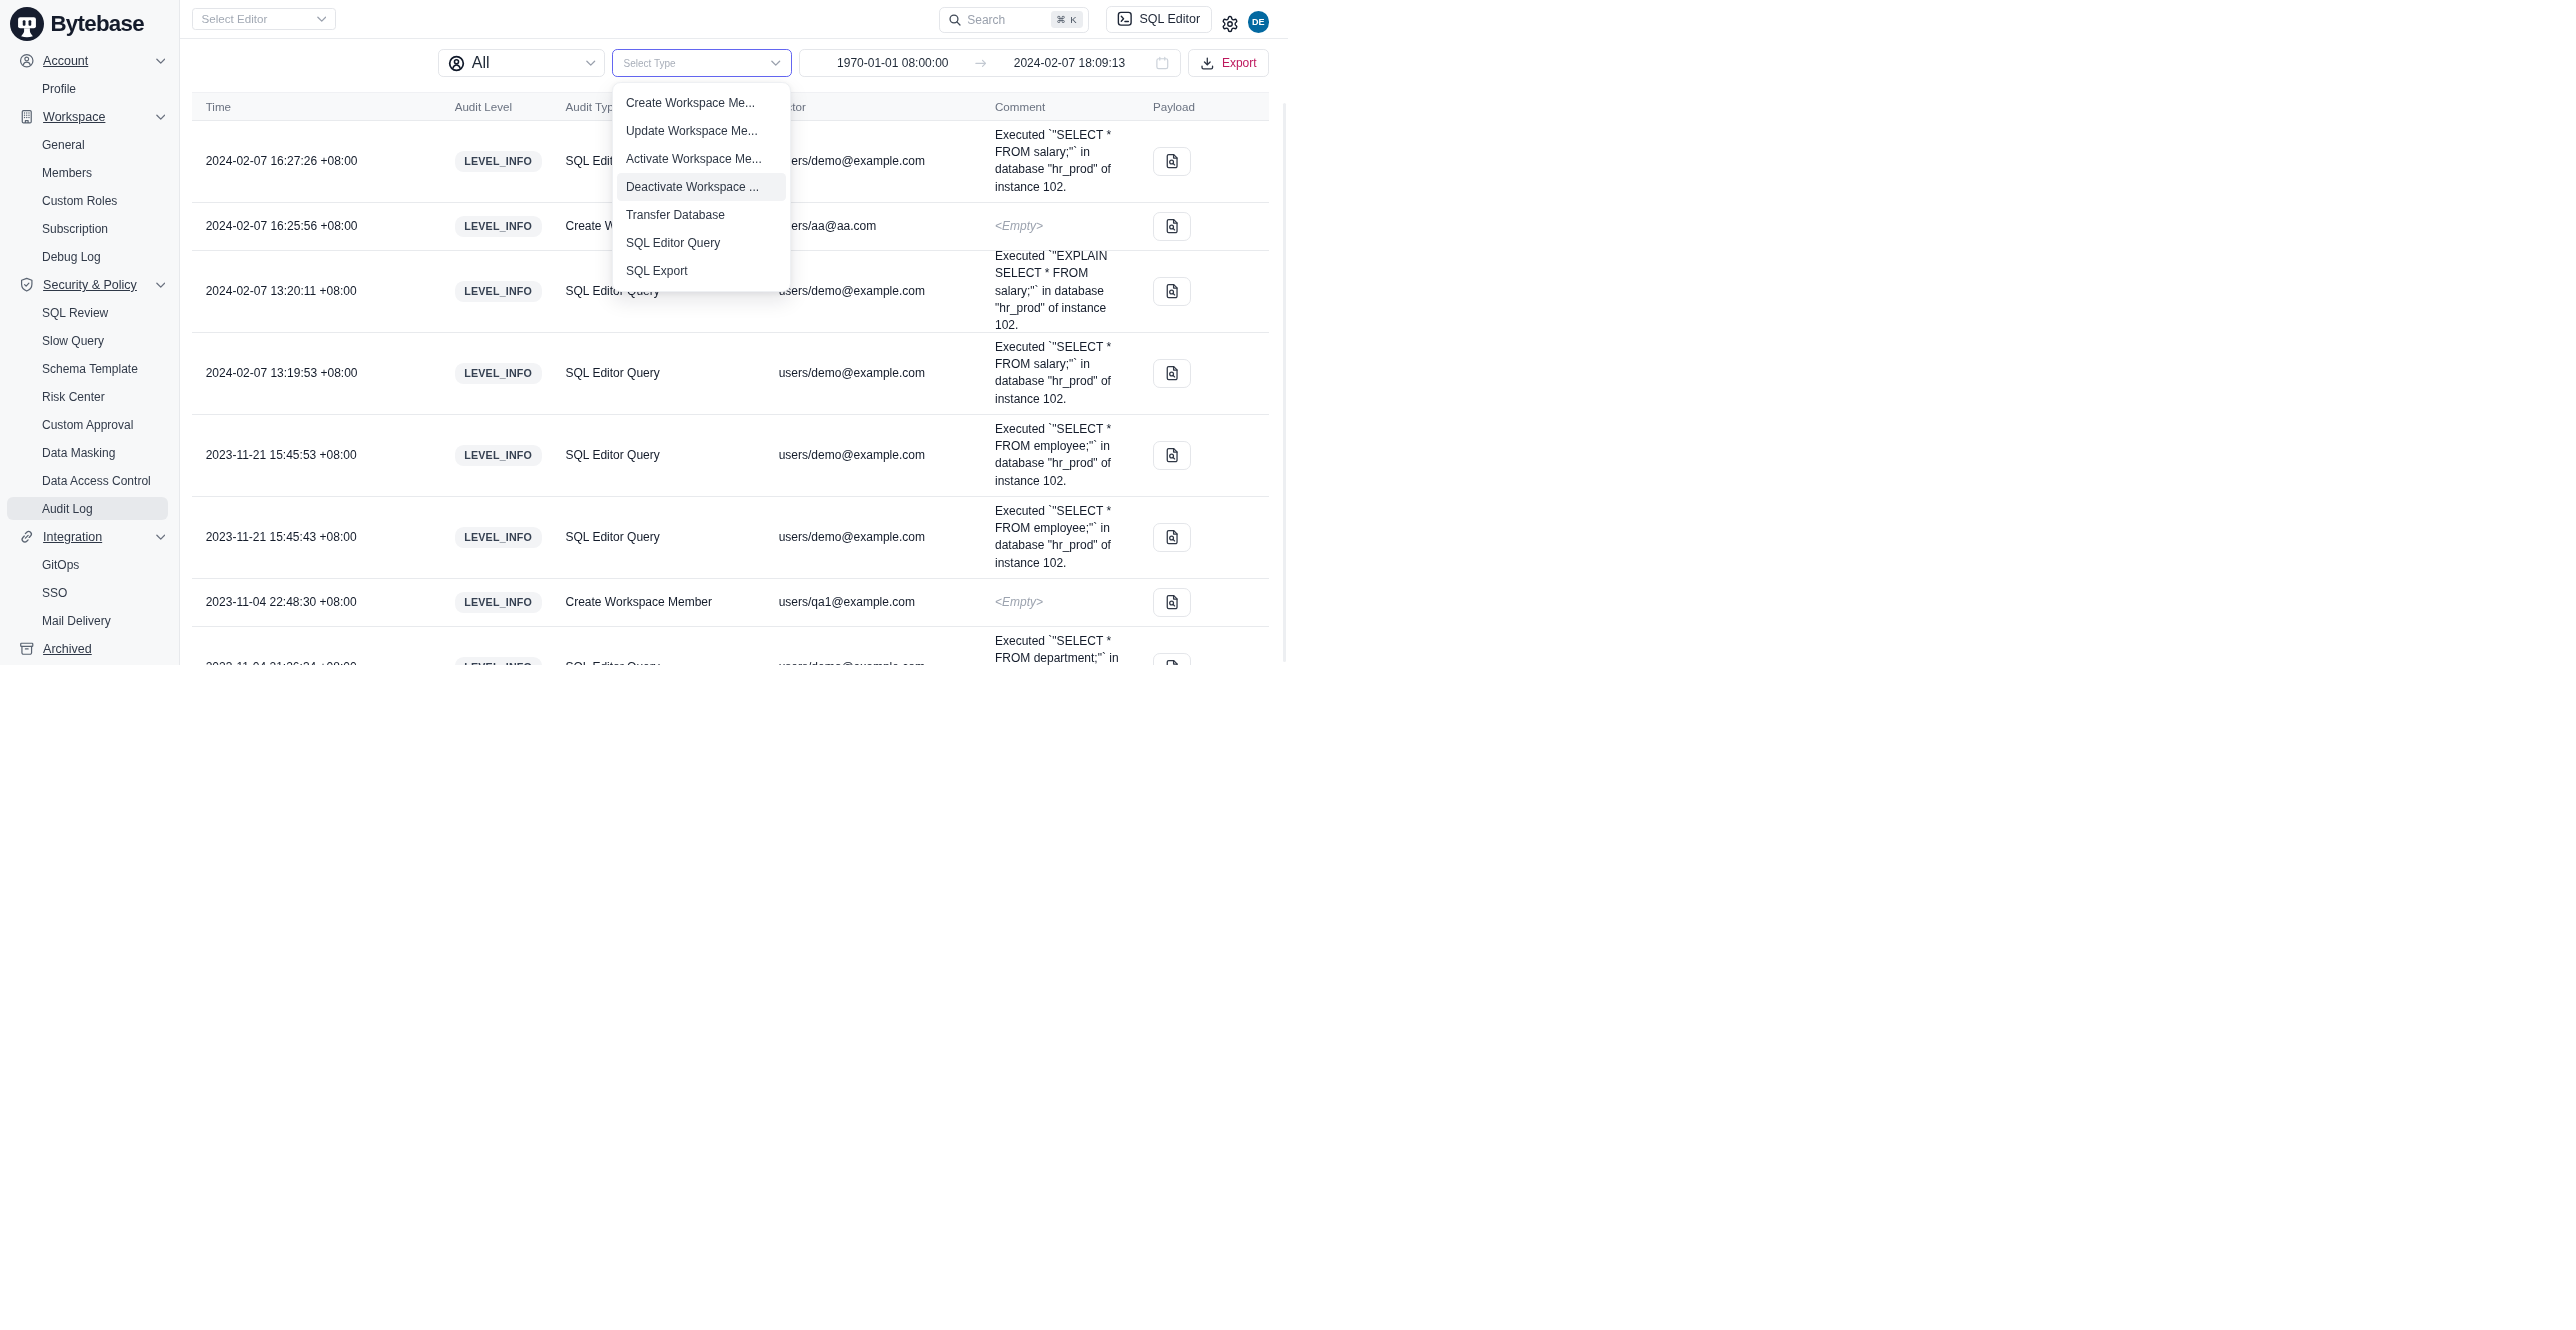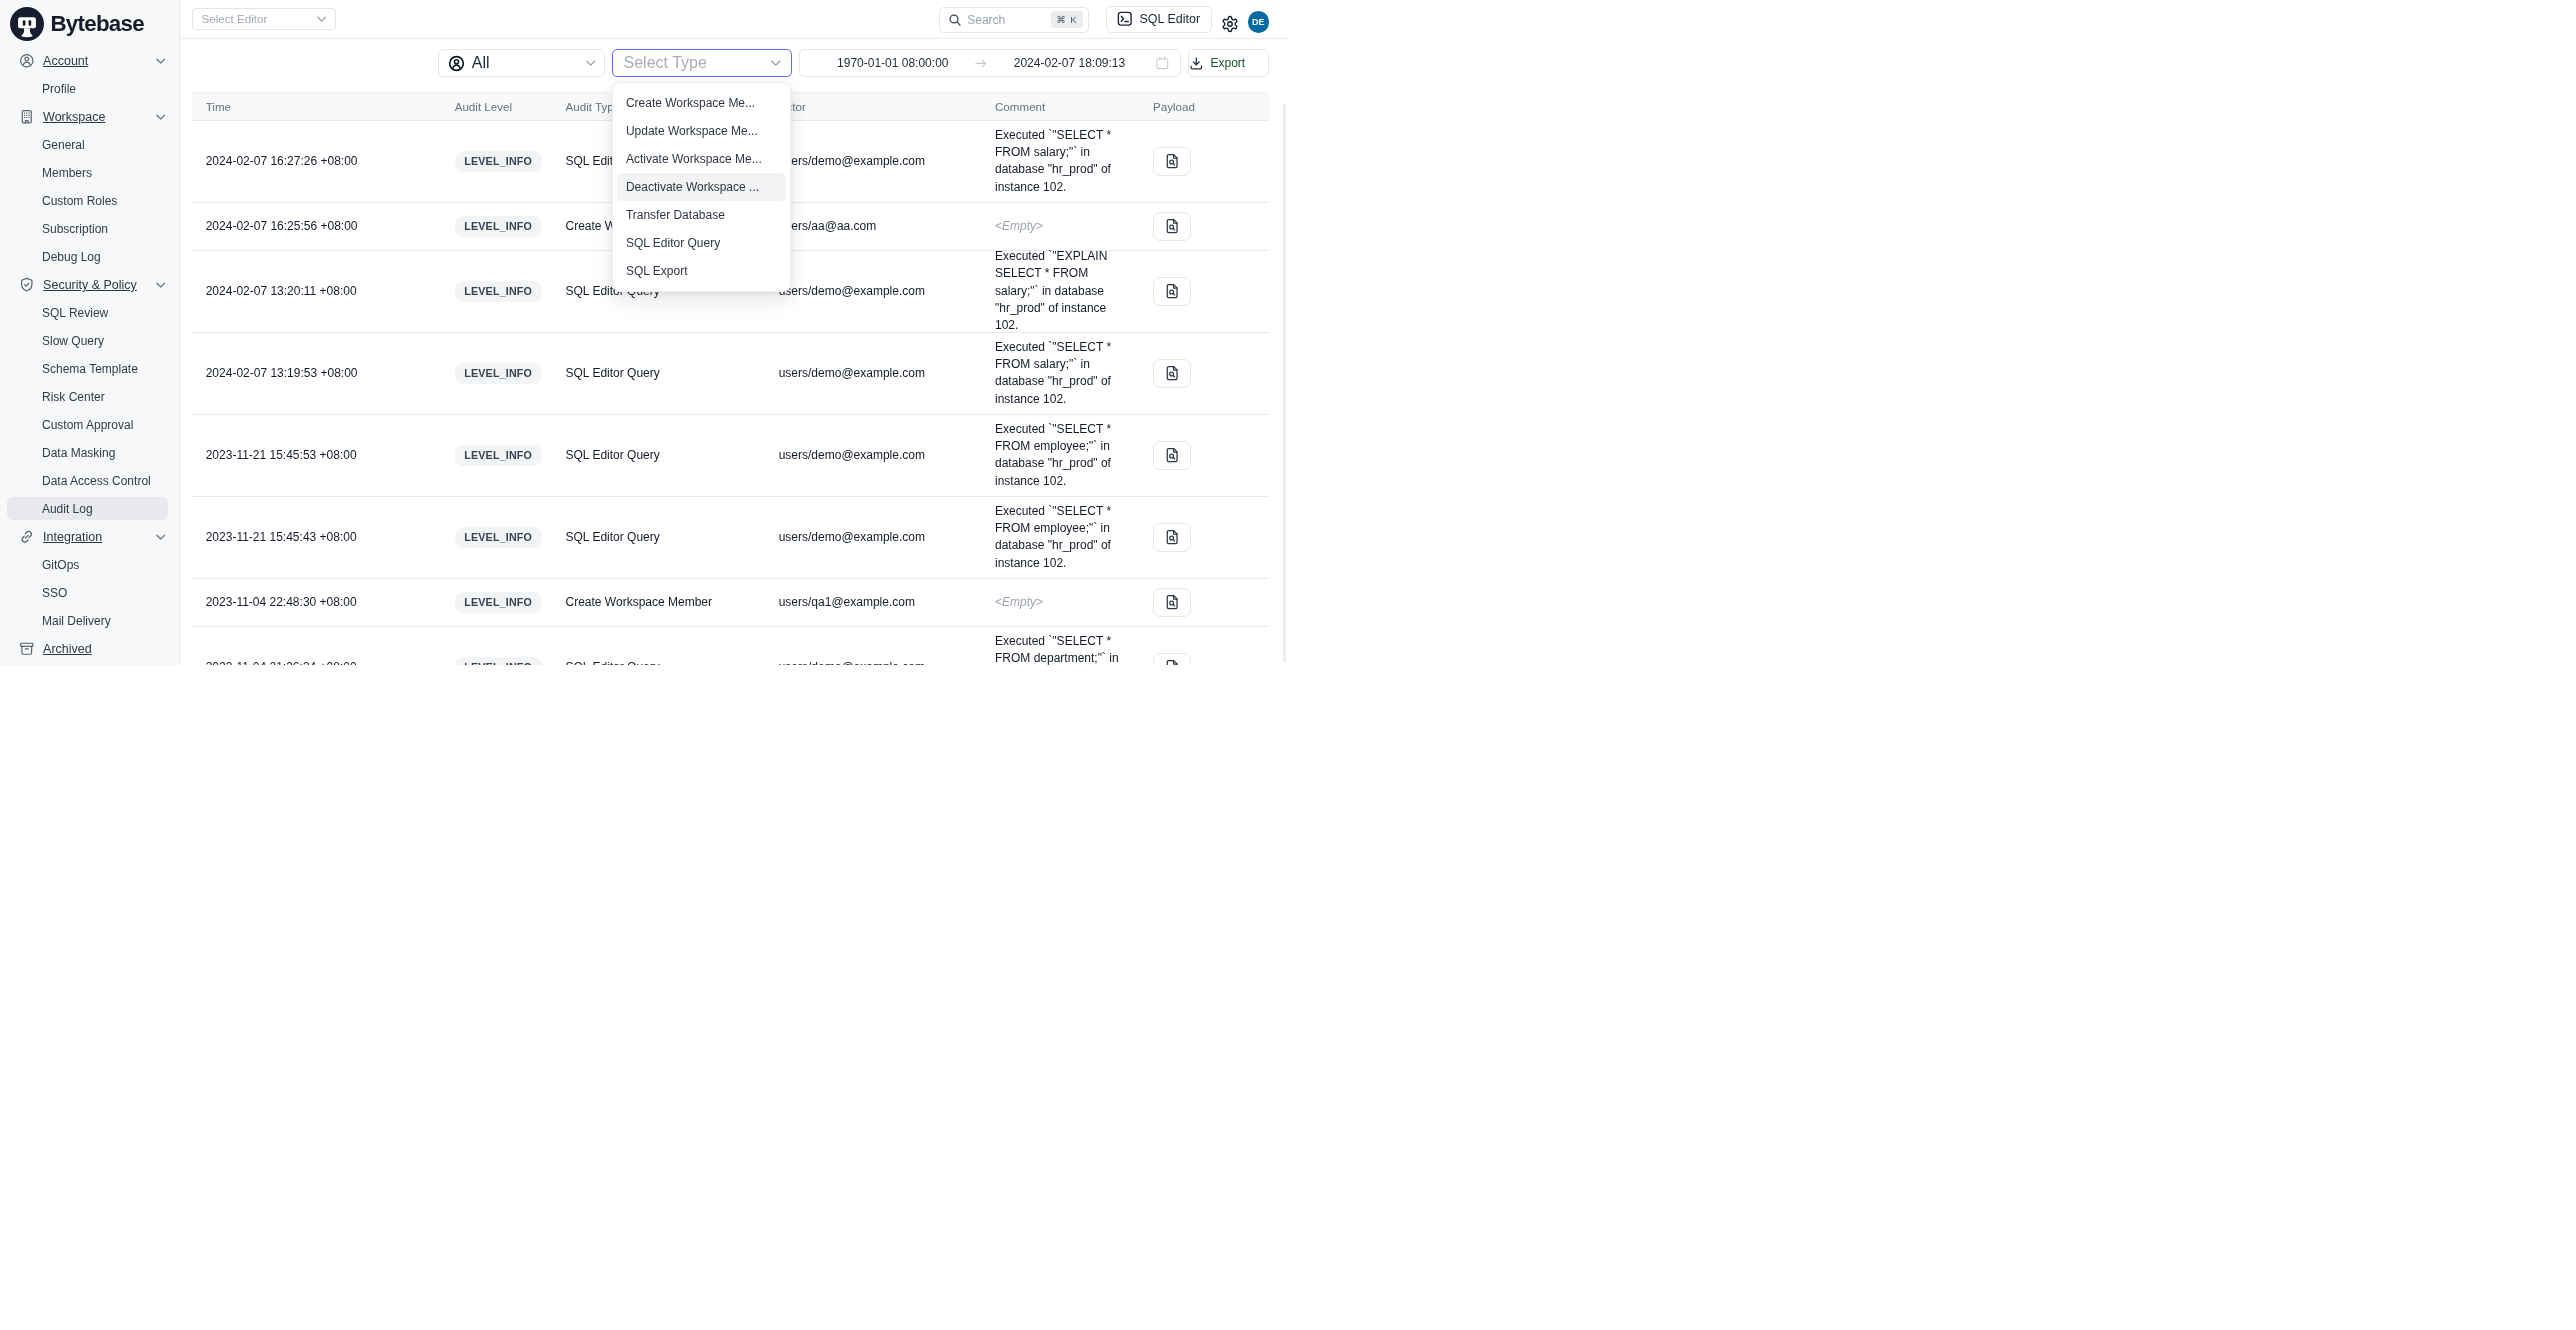--- a/index.html
+++ b/index.html
@@ -62,26 +62,26 @@
   
   .filter-row { display:flex; align-items:center; gap:6.9px; padding:10.3px 19px 0 12px; }
   .sel {
     height:28px; border:0.9px solid #e4e6ea; border-radius:5.2px; background:#fff;
     display:flex; align-items:center; cursor:pointer;
   }
   .all-select { width:167px; margin-left:auto; padding:0 8.6px; gap:6.9px; }
   .all-select .lbl { font-size:16px; color:#1f2937; }
   .sel .chev { margin-left:auto; color:#9aa1ad; }
   .type-select { width:180px; padding:0 10.3px; border:1.3px solid #6366f1; }
-  .type-select .ph { color:#a8aeb9; font-size:16px; }
+  .type-select .ph { color:#a8aeb9; font-size:10px; }
   .date-range { width:382px; padding:0 10.3px; cursor:pointer; }
   .date-range .d { flex:1; text-align:center; font-size:12px; color:#1f2937; }
   .date-range .arrow { color:#c3c9d2; }
   .date-range .cal { margin-left:3.4px; }
-  .export-btn { width:81px; gap:6.9px; font-size:12px; color:#14532d; }
+  .export-btn { width:81px; justify-content:center; gap:6.9px; font-size:12px; color:#be185d; }
 
   
   .table { margin:14.6px 19px 0 12px; }
   .thead {
     display:flex; align-items:center; height:29px; background:#f8f9fa;
     border-top:0.9px solid #f0f1f4; border-bottom:0.9px solid #e8eaed;
     color:#6a7280; font-size:11.6px;
   }
   .trow { display:flex; align-items:center; border-bottom:0.9px solid #e8eaed; }
   .trow.tall { height:82px; }

